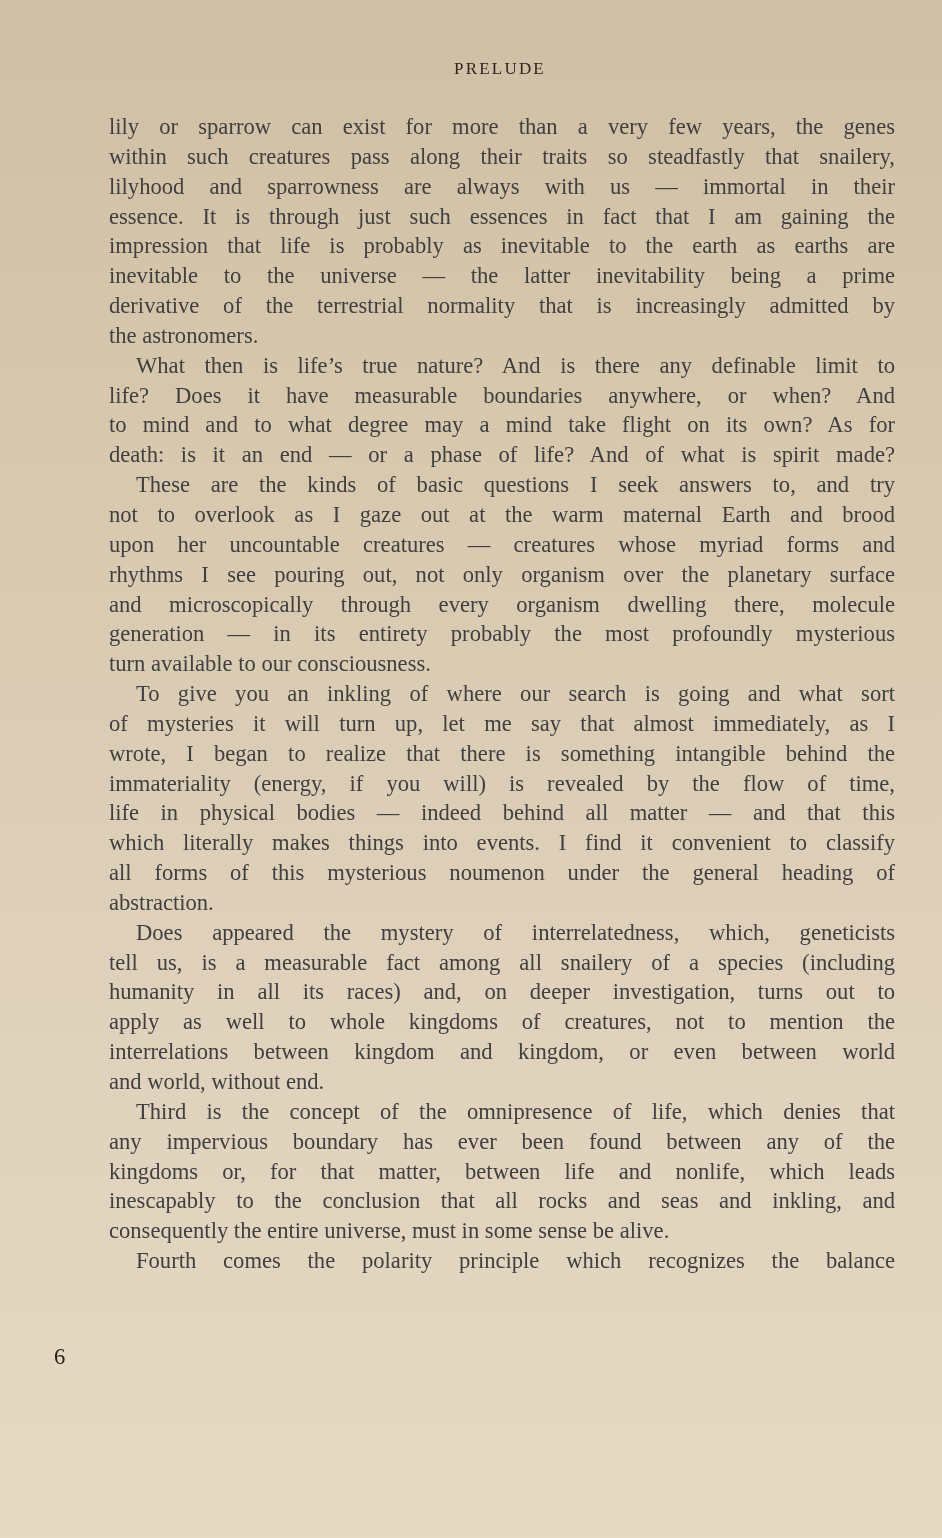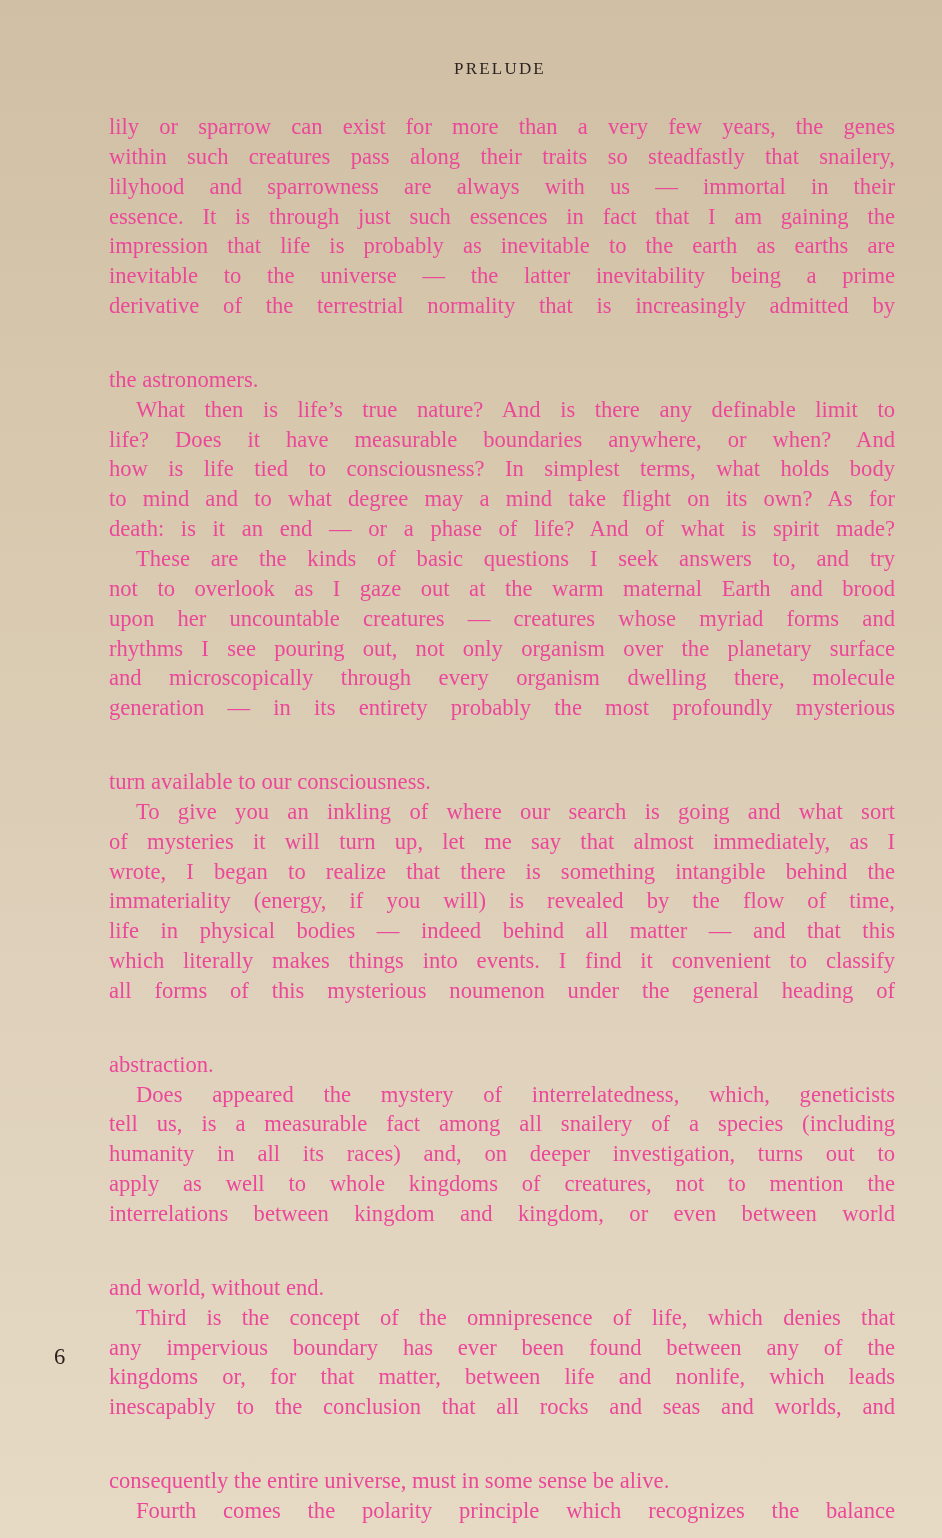--- a/index.html
+++ b/index.html
@@ -25,33 +25,32 @@
     letter-spacing: 2.2px;
     color: #2c2420;
   }
   .body-text {
     position: absolute;
     top: 112px;
     left: 109px;
     width: 786px;
     font-size: 22.6px;
     line-height: 29.85px;
-    color: #ec4899;
+    color: #404040;
   }
   .line {
     display: block;
     height: 29.85px;
     white-space: nowrap;
     text-align: justify;
     text-align-last: justify;
     overflow: visible;
   }
   .line.last {
     text-align-last: left;
-    margin-top: 44px;
   }
   .line.indent {
     padding-left: 27px;
   }
   .page-number {
     position: absolute;
     top: 1342px;
     left: 54px;
     font-size: 22.6px;
     line-height: 29.85px;
@@ -72,21 +71,20 @@
     <span class="line">essence. It is through just such essences in fact that I am gaining the</span>
     <span class="line">impression that life is probably as inevitable to the earth as earths are</span>
     <span class="line">inevitable to the universe — the latter inevitability being a prime</span>
     <span class="line">derivative of the terrestrial normality that is increasingly admitted by</span>
     <span class="line last">the astronomers.</span>
   </div>
 
   <div>
     <span class="line indent">What then is life’s true nature? And is there any definable limit to</span>
     <span class="line">life? Does it have measurable boundaries anywhere, or when? And</span>
-    <span class="line">how is life tied to consciousness? In simplest terms, what holds body</span>
     <span class="line">to mind and to what degree may a mind take flight on its own? As for</span>
     <span class="line">death: is it an end — or a phase of life? And of what is spirit made?</span>
   </div>
 
   <div>
     <span class="line indent">These are the kinds of basic questions I seek answers to, and try</span>
     <span class="line">not to overlook as I gaze out at the warm maternal Earth and brood</span>
     <span class="line">upon her uncountable creatures — creatures whose myriad forms and</span>
     <span class="line">rhythms I see pouring out, not only organism over the planetary surface</span>
     <span class="line">and microscopically through every organism dwelling there, molecule</span>
@@ -111,21 +109,21 @@
     <span class="line">humanity in all its races) and, on deeper investigation, turns out to</span>
     <span class="line">apply as well to whole kingdoms of creatures, not to mention the</span>
     <span class="line">interrelations between kingdom and kingdom, or even between world</span>
     <span class="line last">and world, without end.</span>
   </div>
 
   <div>
     <span class="line indent">Third is the concept of the omnipresence of life, which denies that</span>
     <span class="line">any impervious boundary has ever been found between any of the</span>
     <span class="line">kingdoms or, for that matter, between life and nonlife, which leads</span>
-    <span class="line">inescapably to the conclusion that all rocks and seas and worlds, and</span>
+    <span class="line">inescapably to the conclusion that all rocks and seas and inkling, and</span>
     <span class="line last">consequently the entire universe, must in some sense be alive.</span>
   </div>
 
   <div>
     <span class="line indent">Fourth comes the polarity principle which recognizes the balance</span>
   </div>
 </div>
 
 <div class="page-number">6</div>
 

